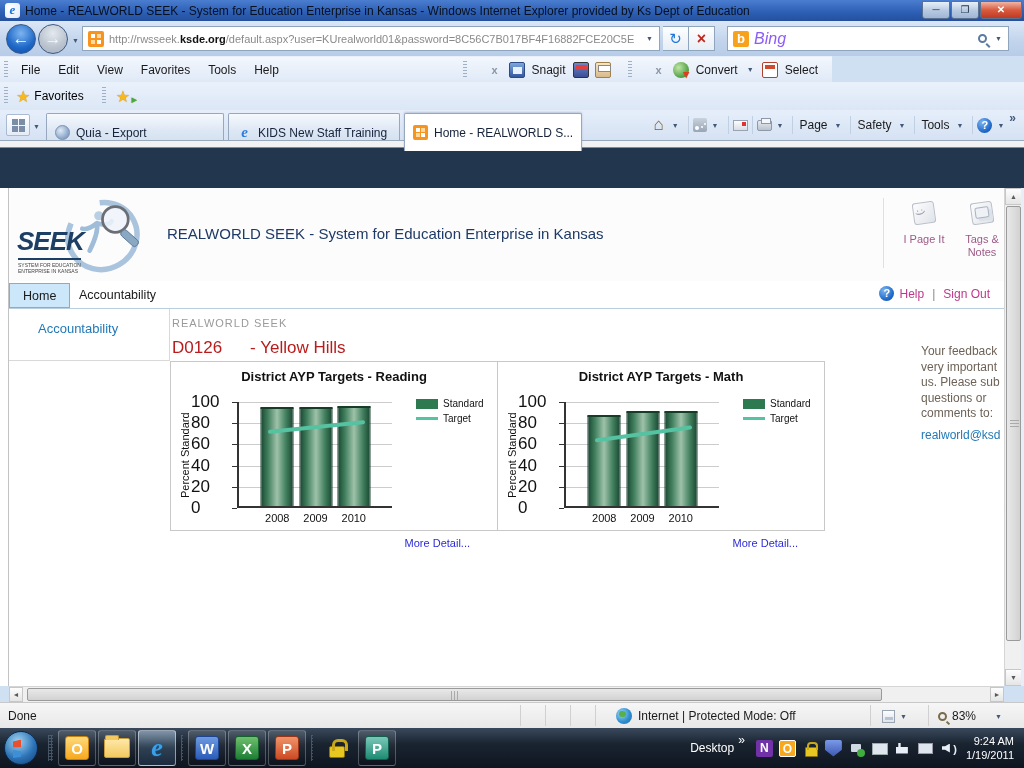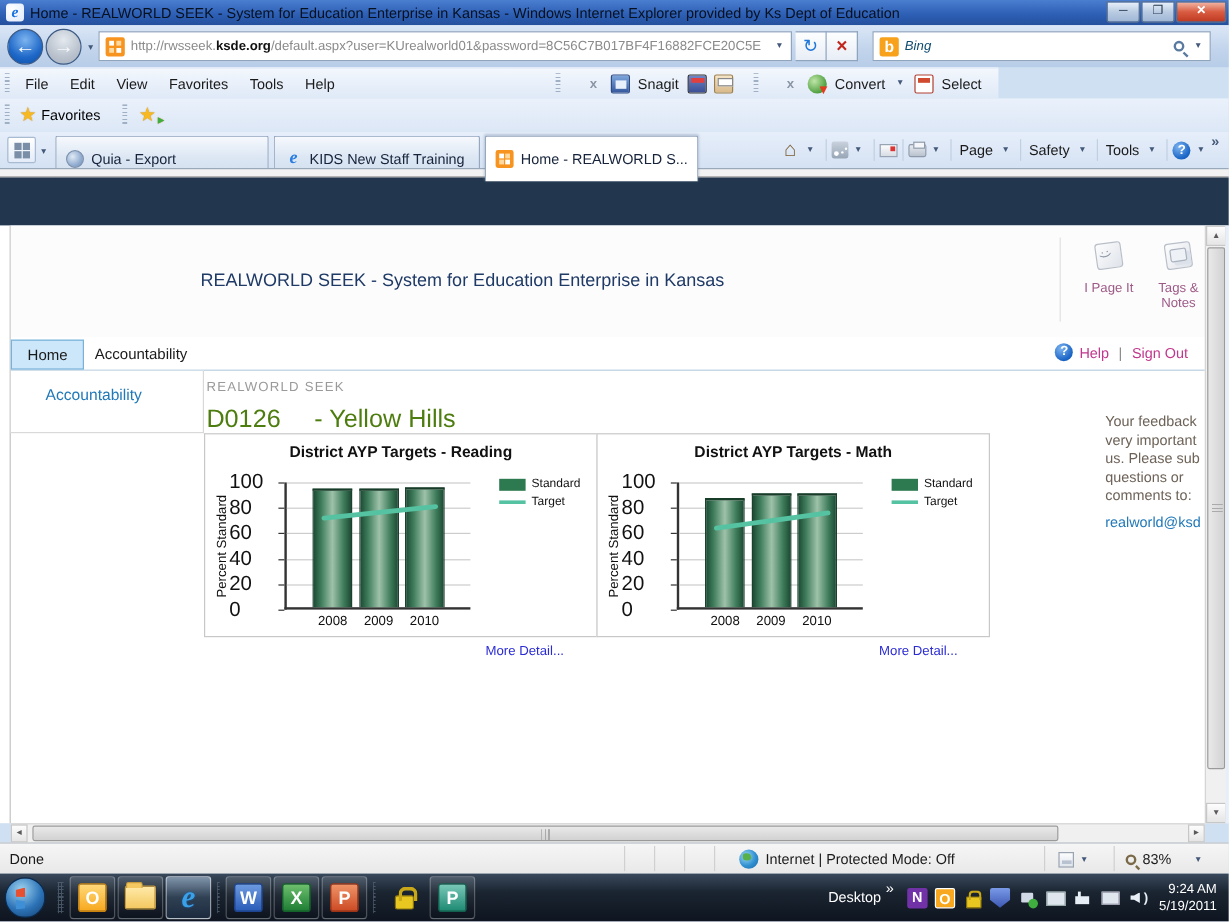--- a/index.html
+++ b/index.html
@@ -26,21 +26,21 @@
 .favicon16:before { content:""; position:absolute; left:3px; top:3px; width:10px; height:10px; background:
  linear-gradient(#fff,#fff) 0 0/4px 4px no-repeat, linear-gradient(#ffd9a0,#ffd9a0) 6px 0/4px 4px no-repeat,
  linear-gradient(#ffd9a0,#ffd9a0) 0 6px/4px 4px no-repeat, linear-gradient(#fff,#fff) 6px 6px/4px 4px no-repeat; }
 #url-scheme,#url-path { color:#8a8a8a; }
 #url-domain { color:#111; font-weight:bold; }
 #addrfield .caret { font-size:7px; color:#44597a; padding:0 6px; flex:none; }
 #refreshbtn { left:663px; top:26px; width:26px; height:25px; border:1px solid #8fa4bd; border-left:none; background:linear-gradient(#fdfefe,#e8eef6); color:#1f78d8; font-size:15px; text-align:center; line-height:24px; }
 #stopbtn { left:689px; top:26px; width:26px; height:25px; border:1px solid #8fa4bd; border-left:none; background:linear-gradient(#fdfefe,#e8eef6); color:#c0271d; font-size:16px; font-weight:bold; text-align:center; line-height:23px; }
 #searchbox { left:727px; top:26px; width:282px; height:25px; background:#fff; border:1px solid #8fa4bd; display:flex; align-items:center; }
 .bing-ico { width:16px; height:16px; margin:0 5px; background:#f7a21a; border-radius:2px; color:#fff; font:bold 13px/15px "Liberation Sans",sans-serif; text-align:center; flex:none; }
-#search-text { font-style:italic; color:#0c4a6e; font-size:11px; }
+#search-text { font-style:italic; color:#8b5cf6; font-size:16px; }
 #searchbox .mag { margin-left:auto; width:9px; height:9px; border:2px solid #5a7aa0; border-radius:50%; position:relative; margin-right:8px; flex:none; }
 #searchbox .mag:after { content:""; position:absolute; left:7px; top:7px; width:2px; height:5px; background:#5a7aa0; transform:rotate(-45deg); }
 #searchbox .caret { font-size:7px; color:#44597a; margin-right:6px; }
 
 
 #menurow { left:0; top:56px; width:832px; height:26px; background:linear-gradient(#f3f7fd,#dfe9f7); border-top:1px solid #e8eefa; display:flex; align-items:center; font-size:12px; color:#1a1a1a; }
 .grip { width:4px; height:18px; margin:0 4px; background:repeating-linear-gradient(#9fb0c4 0 1px, transparent 1px 3px); }
 .menu-item { padding:4px 9px; }
 .tb-group { display:flex; align-items:center; margin-left:12px; }
 .tb-x { color:#8a95a5; font-size:11px; font-weight:bold; padding:0 8px; }
@@ -120,21 +120,21 @@
 .nav-tab { position:absolute; top:2px; height:25px; line-height:25px; padding:0 13px; font-size:12.5px; color:#1a1a1a; }
 .nav-tab.active { background:#cbe7f9; border:1px solid #79b2d8; }
 #nav-right { position:absolute; right:14px; top:5px; font-size:12px; color:#c0378d; display:flex; align-items:center; }
 #nav-right .qm-ico { margin-right:5px; }
 #nav-right .navsep { color:#888; padding:0 8px; }
 
 
 #sidebar-box { left:9px; top:309px; width:161px; height:52px; background:#fff; border-right:1px solid #d9d9d9; border-bottom:1px solid #d9d9d9; }
 #sidebar-link { position:absolute; left:29px; top:12px; font-size:13px; color:#2179b8; }
 #breadcrumb { left:172px; top:317px; font-size:11px; color:#9a9a9a; letter-spacing:1px; }
-#district { left:172px; top:338px; font-size:21px; color:#4d7c0f; }
+#district { left:172px; top:338px; font-size:17px; color:#b91c1c; }
 #district .code { margin-right:28px; }
 
 
 .panel { position:absolute; top:361px; width:328px; height:170px; border:1px solid #c8c8c8; background:#fff; }
 #panel-0 { left:170px; }
 #panel-1 { left:497px; }
 .chart-title { position:absolute; left:0; top:7px; width:100%; text-align:center; font-size:13px; font-weight:bold; color:#111; }
 .plot { position:absolute; left:66px; top:40px; width:155px; height:106px; border-left:2px solid #333; border-bottom:2px solid #333; }
 .gridline { position:absolute; left:0; width:100%; height:1px; background:#ccc; }
 .cbar { position:absolute; bottom:0; width:33px; transform:translateX(-50%); background:linear-gradient(to right,#1d4c35 0%,#3f7d5c 20%,#9ec2a9 50%,#3f7d5c 80%,#1d4c35 100%); border:1px solid #1c402e; border-bottom:none; border-top:2px solid #173c28; }
@@ -330,20 +330,32 @@
   </div>
 </div>
 
 <div id="strip" class="abs"></div>
 <div id="navy" class="abs"></div>
 
 <div id="page" class="abs"></div>
 <div id="page-border-l" class="abs"></div>
 
 <div id="site-header" class="abs">
+  <div id="seek-logo">
+    <svg id="seek-art" width="92" height="84" viewBox="0 0 100 88">
+      <ellipse cx="44" cy="44" rx="38" ry="36" fill="none" stroke="#aac4dd" stroke-width="6" stroke-dasharray="150 40" transform="rotate(-30 44 44)"></ellipse>
+      <circle cx="40" cy="22" r="5" fill="#b9cfe4"></circle>
+      <path d="M30 60 Q40 40 38 30 M38 30 Q28 38 22 36 M38 30 Q50 34 54 28" stroke="#9fbcd8" stroke-width="5" fill="none" stroke-linecap="round"></path>
+      <circle cx="58" cy="26" r="14" fill="#eef3fa" fill-opacity="0.85" stroke="#6b6f75" stroke-width="3"></circle>
+      <rect x="68" y="36" width="22" height="8" rx="3" transform="rotate(42 68 36)" fill="#8aa8c2" stroke="#5a789a" stroke-width="1"></rect>
+    </svg>
+    <div id="seek-word">SEEK</div>
+    <div id="seek-tag">SYSTEM FOR EDUCATION
+ENTERPRISE IN KANSAS</div>
+  </div>
   <div id="site-title">REALWORLD SEEK - System for Education Enterprise in Kansas</div>
   <div id="hdr-sep"></div>
   <div class="social-btn" style="left:886px">
     <span class="tag-ico"></span><br>
     <span>I Page It</span>
   </div>
   <div class="social-btn" style="left:944px">
     <span class="tag-ico tag2-ico"></span><br>
     <span>Tags &amp; Notes</span>
   </div>
@@ -538,16 +550,16 @@
     <span class="tray-ico o-tile">O</span>
     <span class="tray-ico minilock-glyph"></span>
     <span class="tray-ico shield-glyph"></span>
     <span class="tray-ico usb-glyph"></span>
     <span class="tray-ico mon-glyph"></span>
     <span class="tray-ico plug-glyph"></span>
     <span class="tray-ico net-glyph"></span>
     <span class="tray-ico spk-glyph"></span>
     <span id="clock">
       <span>9:24 AM</span><br>
-      <span>5/19/2011</span>
+      <span>1/19/2011</span>
     </span>
   </div>
 </div>
 
 </body></html>

